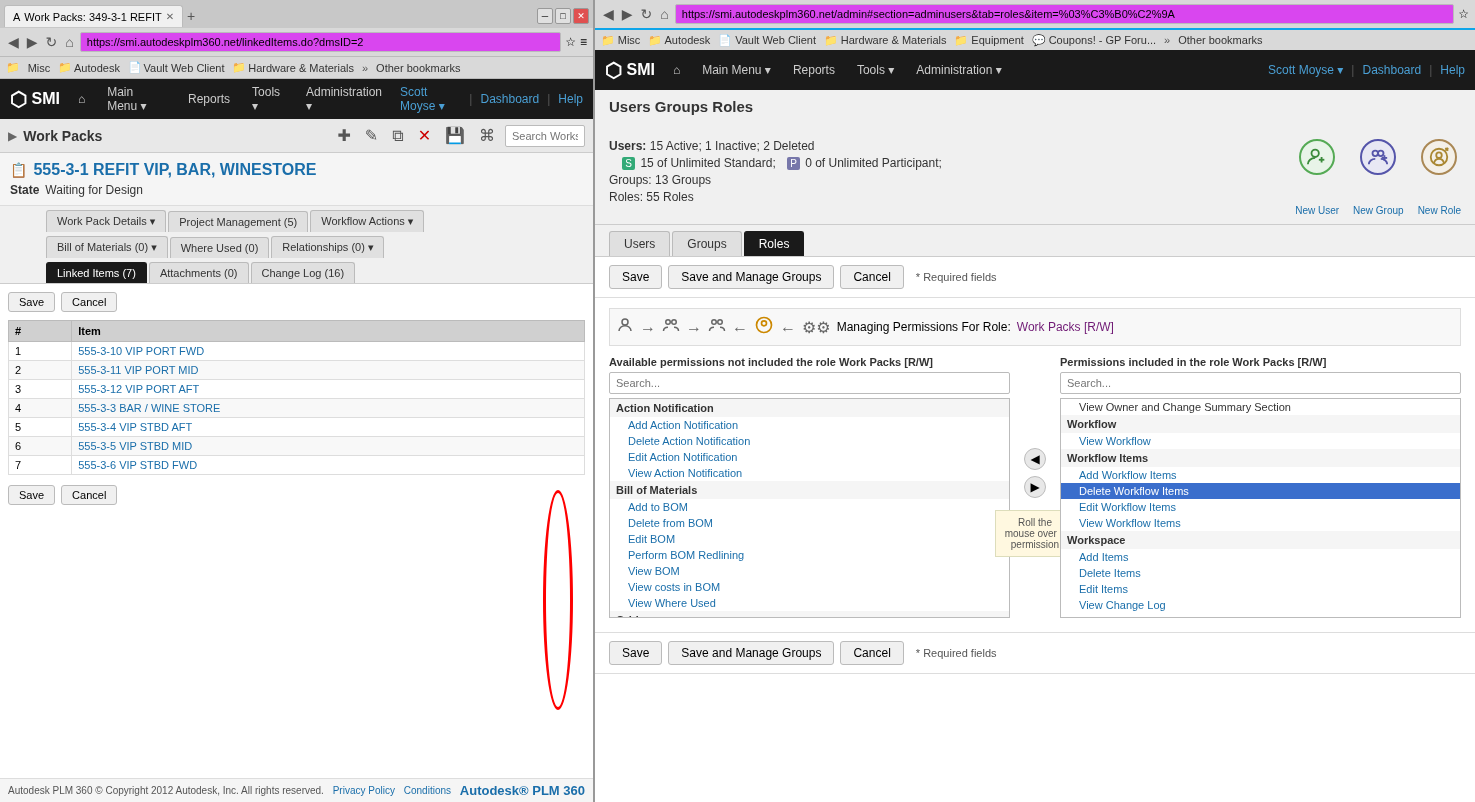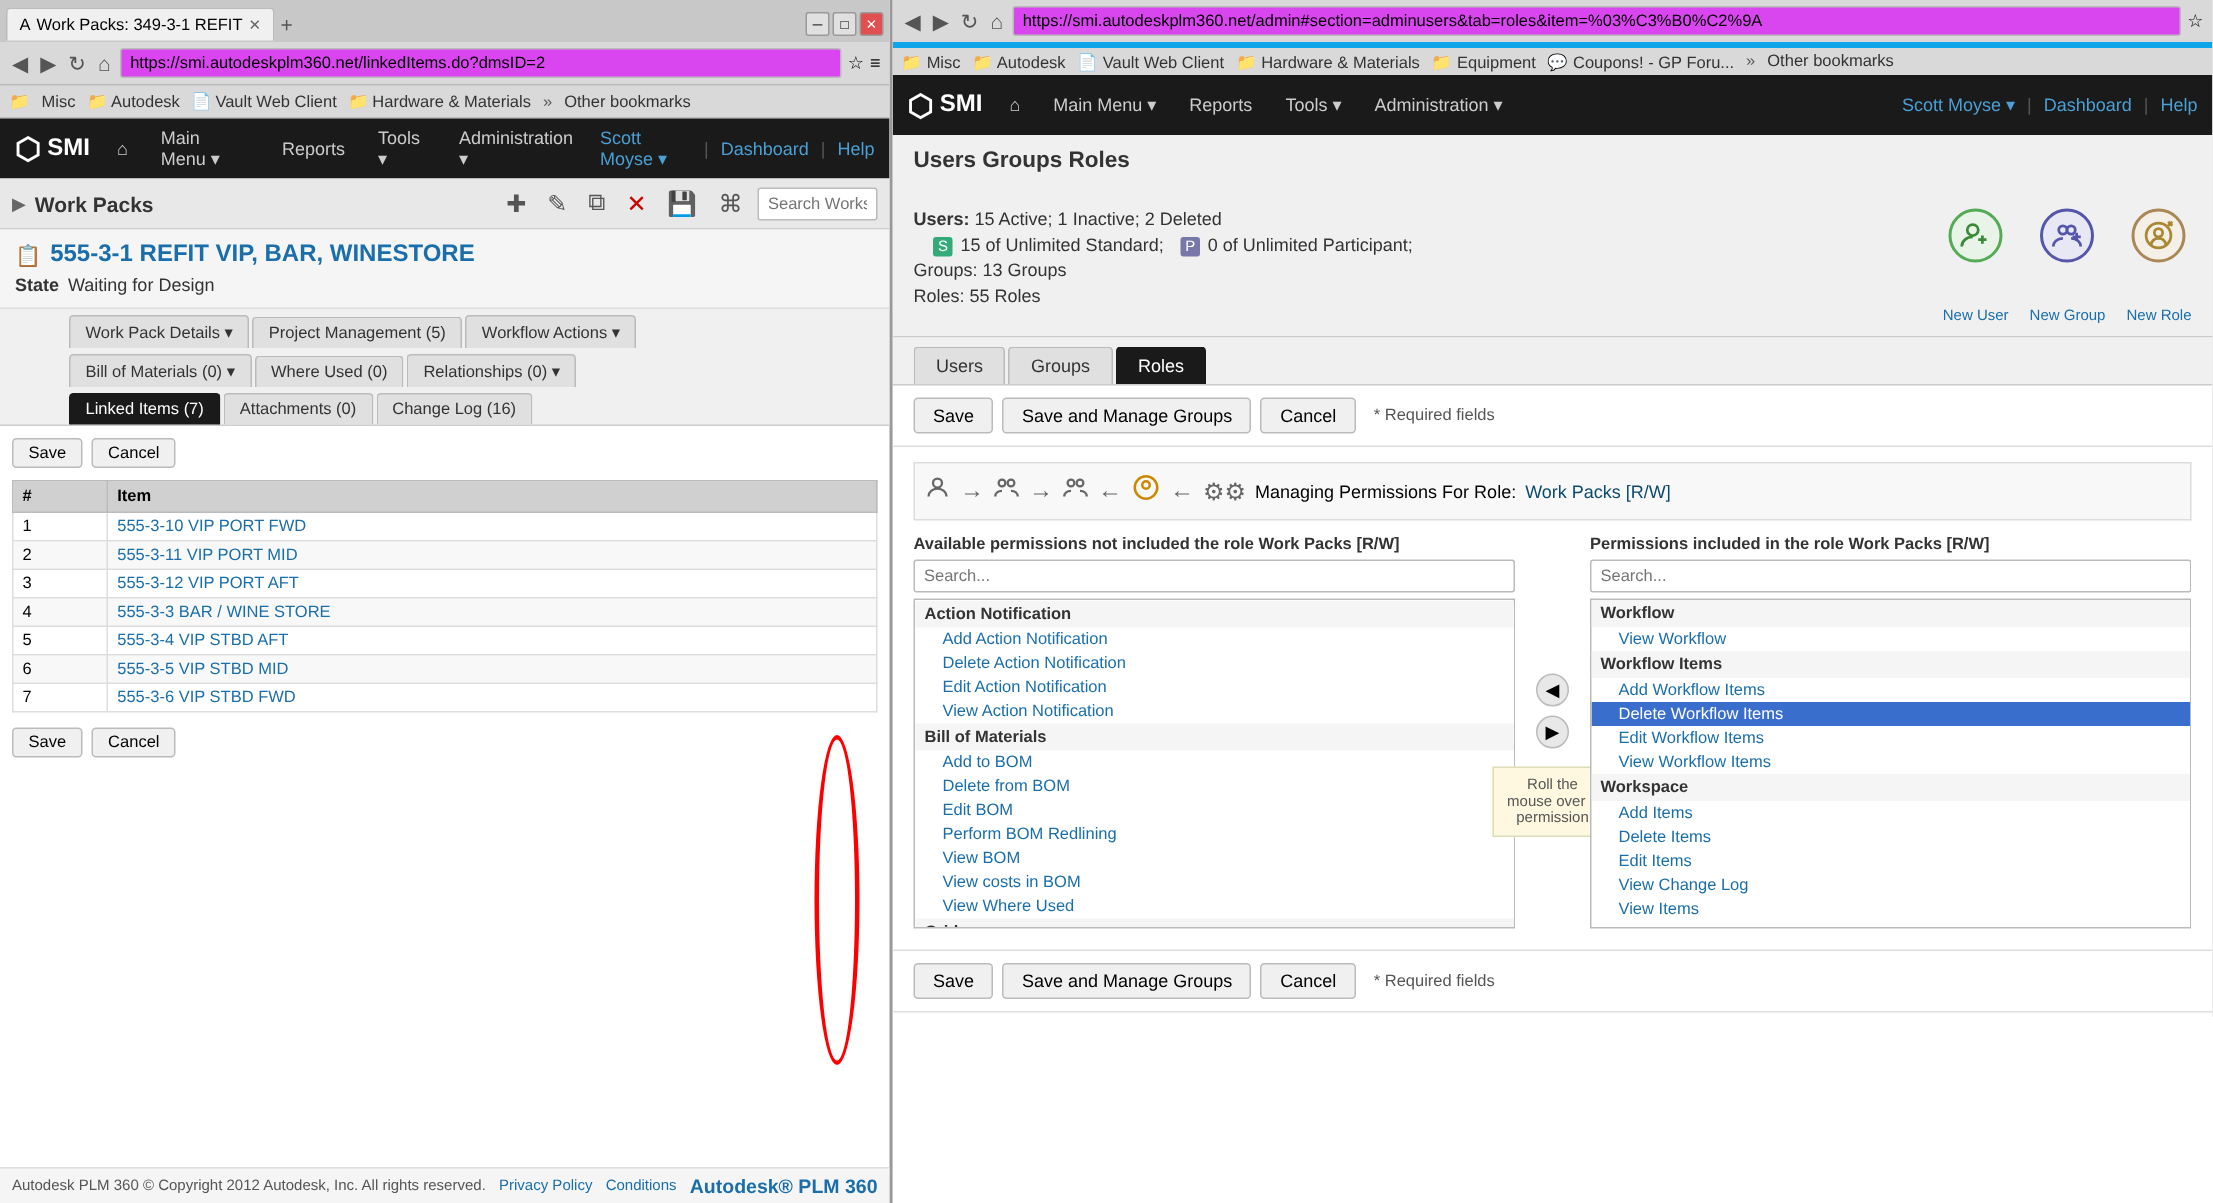--- a/index.html
+++ b/index.html
@@ -220,21 +220,21 @@
       gap: 4px;
       height: 28px;
     }
     .bookmarks-bar-right {
       display: flex;
       align-items: center;
       padding: 0 6px;
       background: #d9d9d9;
       gap: 8px;
       height: 22px;
-      border-top: 4px solid #0ea5e9;
+      border-top: 2px solid #0ea5e9;
       font-size: 11px;
       color: #333;
     }
 
     
     .app-header-right {
       background: #1a1a1a;
       color: white;
       display: flex;
       align-items: center;
@@ -319,21 +319,21 @@
       display: flex;
       align-items: center;
       gap: 6px;
       font-size: 12px;
       margin-bottom: 10px;
       padding: 6px;
       background: #f8f8f8;
       border: 1px solid #ddd;
     }
     .perm-icon { font-size: 16px; color: #666; }
-    .role-link { color: #0c4a6e; cursor: pointer; text-align: right; }
+    .role-link { color: #701a75; cursor: pointer; text-align: right; }
 
     .permissions-columns { display: flex; gap: 10px; }
     .perm-col { flex: 1; }
     .perm-col-title { font-size: 11px; font-weight: bold; color: #333; margin-bottom: 4px; }
 
     .perm-search {
       width: 100%;
       border: 1px solid #bbb;
       border-radius: 2px;
       padding: 3px 6px;
@@ -748,20 +748,21 @@
           <div class="arrow-btn">▶</div>
           <div class="tooltip-box">
             <span>Roll the mouse over a permission</span>
           </div>
         </div>
 
         <div class="perm-col">
           <div class="perm-col-title">Permissions included in the role Work Packs [R/W]</div>
           <input class="perm-search" type="text" placeholder="Search..." style="">
           <div class="perm-list">
+            <div class="perm-item" style="color:#333;">View Owner and Change Summary Section</div>
             <div class="perm-group-header">Workflow</div>
             <div class="perm-item">View Workflow</div>
             <div class="perm-group-header">Workflow Items</div>
             <div class="perm-item">Add Workflow Items</div>
             <div class="perm-item selected">Delete Workflow Items</div>
             <div class="perm-item">Edit Workflow Items</div>
             <div class="perm-item">View Workflow Items</div>
             <div class="perm-group-header">Workspace</div>
             <div class="perm-item">Add Items</div>
             <div class="perm-item">Delete Items</div>

